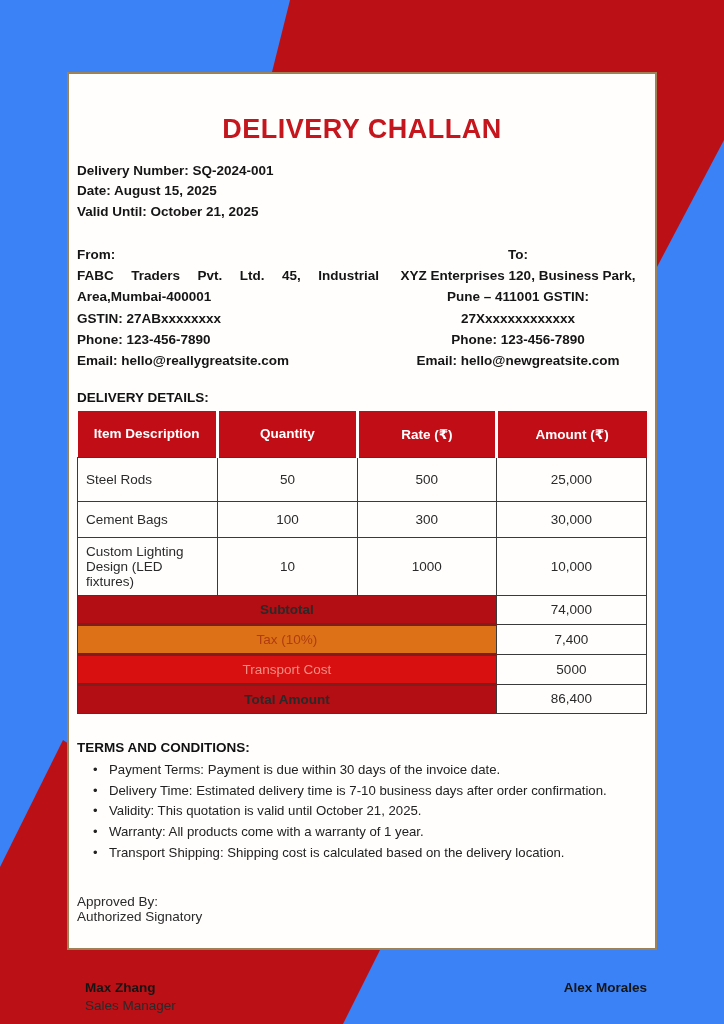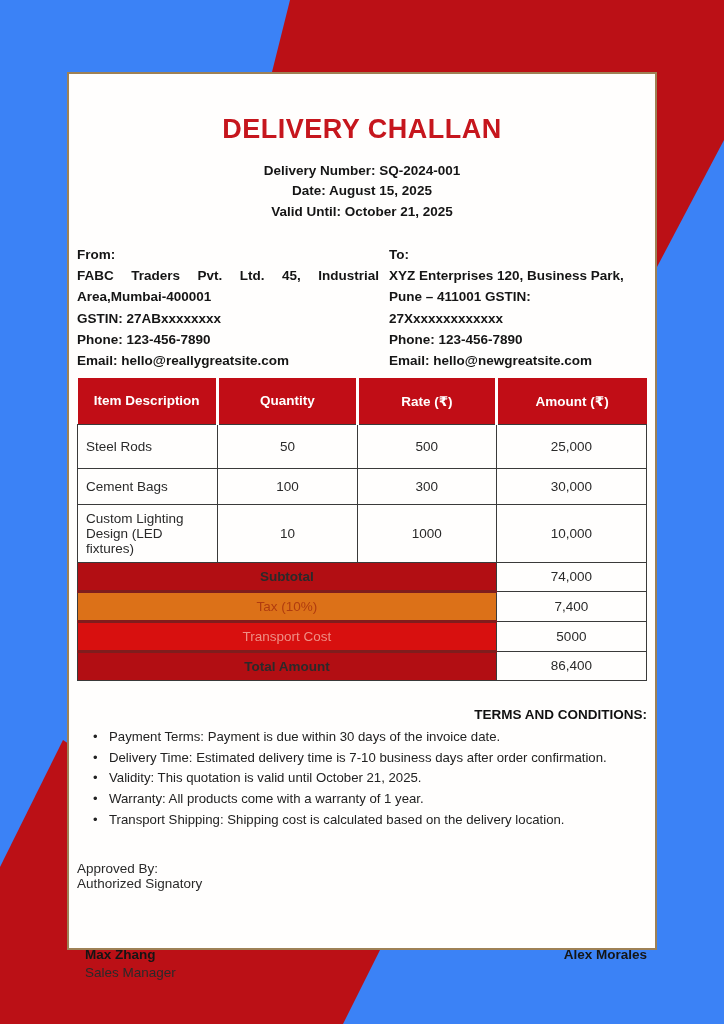--- a/index.html
+++ b/index.html
@@ -16,26 +16,26 @@
 
   .page {
     position: absolute; left: 67px; top: 72px; width: 590px; height: 878px;
     background: #fffefd; border: 2px solid #9e8155; padding: 0 8px;
   }
 
   .doc-title {
     margin-top: 40px; text-align: center;
     color: #c6161d; font-size: 27px; font-weight: bold; letter-spacing: 0.5px;
   }
-  .meta { margin-top: 16px; text-align: center; font-size: 13.5px; font-weight: bold; line-height: 1.5; color: #151515; }
+  .meta { margin-top: 16px; font-size: 13.5px; font-weight: bold; line-height: 1.5; color: #151515; }
 
   .parties { display: flex; justify-content: space-between; margin-top: 22px; font-size: 13.5px; font-weight: bold; line-height: 1.58; color: #151515; }
   .party-from { width: 302px; text-align: left; }
   .party-from .addr { text-align: justify; }
-  .party-to { width: 258px; text-align: left; }
+  .party-to { width: 258px; text-align: center; }
 
   .details-heading { margin-top: 18px; font-size: 13.5px; font-weight: bold; color: #111; }
 
   table.items { width: 100%; border-collapse: collapse; margin-top: 6px; font-size: 13.5px; }
   table.items th {
     background: #c10d16; color: #ffffff; font-weight: bold;
     padding: 15px 4px; text-align: center; border-left: 3px solid #ffffff;
   }
   table.items th:first-child { border-left: none; }
   table.items td { border: 1px solid #3a3a3a; text-align: center; padding: 6px 6px; color: #2a2a2a; }
@@ -51,21 +51,21 @@
   td.sum-label {
     text-align: center; font-weight: bold; color: #ffffff;
     background: #b20e13; border: 1px solid #3a3a3a; border-right: 1px solid #3a3a3a;
     padding: 7px 4px;
   }
   tr.sum-gap td.sum-label { border-top: 3px solid #7f1d1d; }
   td.sum-label.tax { background: #dc7118; color: #b03c0f; font-weight: normal; }
   td.sum-label.transport { background: #d8100f; color: #ef8e84; font-weight: normal; }
   td.sum-value { background: #fffefd; }
 
-  .terms-heading { margin-top: 26px; font-size: 13.5px; font-weight: bold; color: #111; text-align: right; }
+  .terms-heading { margin-top: 26px; font-size: 13.5px; font-weight: bold; color: #111; }
   .terms-list { margin-top: 5px; }
   .term { display: flex; font-size: 13.2px; line-height: 1.58; color: #222; }
   .term .bullet { width: 16px; margin-left: 16px; flex: none; font-size: 13px; }
 
   .sign-row1 { display: flex; justify-content: space-between; margin-top: 30px; font-size: 13.5px; color: #2a2a2a; flex-direction: column; }
   .sign-row2 { display: flex; justify-content: space-between; margin-top: 56px; font-size: 13.5px; margin-left: 8px; }
   .sign-name { font-weight: bold; color: #151515; }
   .sign-role { font-weight: normal; color: #2a2a2a; margin-top: 3px; }
 </style>
 </head>
@@ -94,20 +94,21 @@
         <div>Email: hello@reallygreatsite.com</div>
       </div>
       <div class="party-to">
         <div>To:</div>
         <div>XYZ Enterprises 120, Business Park, Pune – 411001 GSTIN: 27Xxxxxxxxxxxxx</div>
         <div>Phone: 123-456-7890</div>
         <div>Email: hello@newgreatsite.com</div>
       </div>
     </div>
 
+    <div class="details-heading">DELIVERY DETAILS:</div>
 
     <table class="items">
       <colgroup>
           <col class="c1">
           <col class="c2">
           <col class="c3">
           <col class="c4">
         </colgroup>
       <thead>
         <tr>

